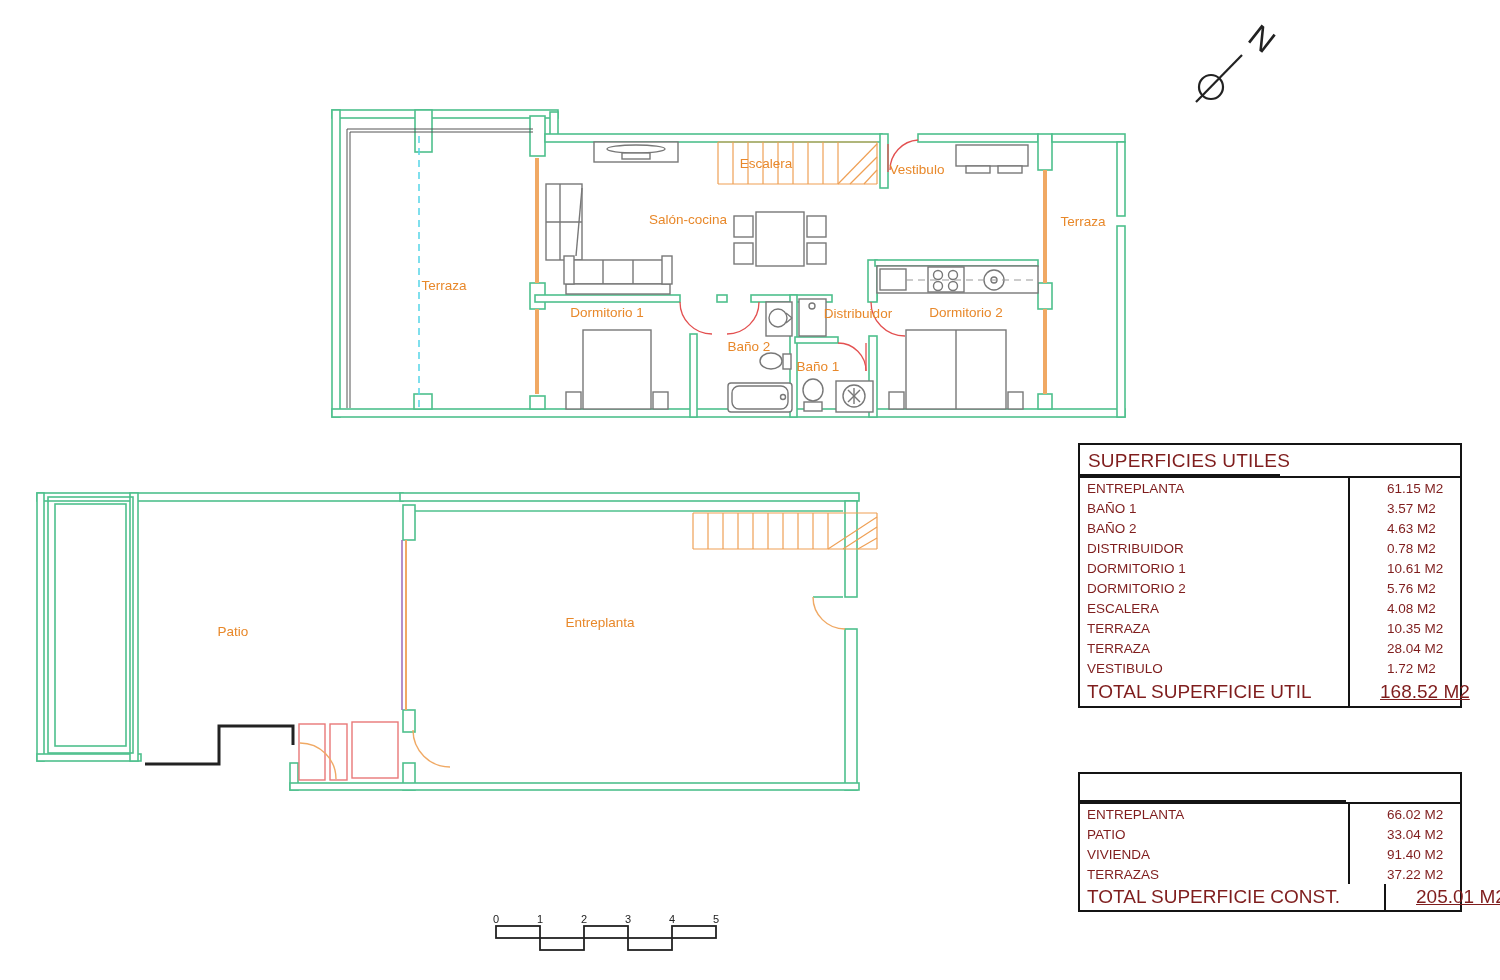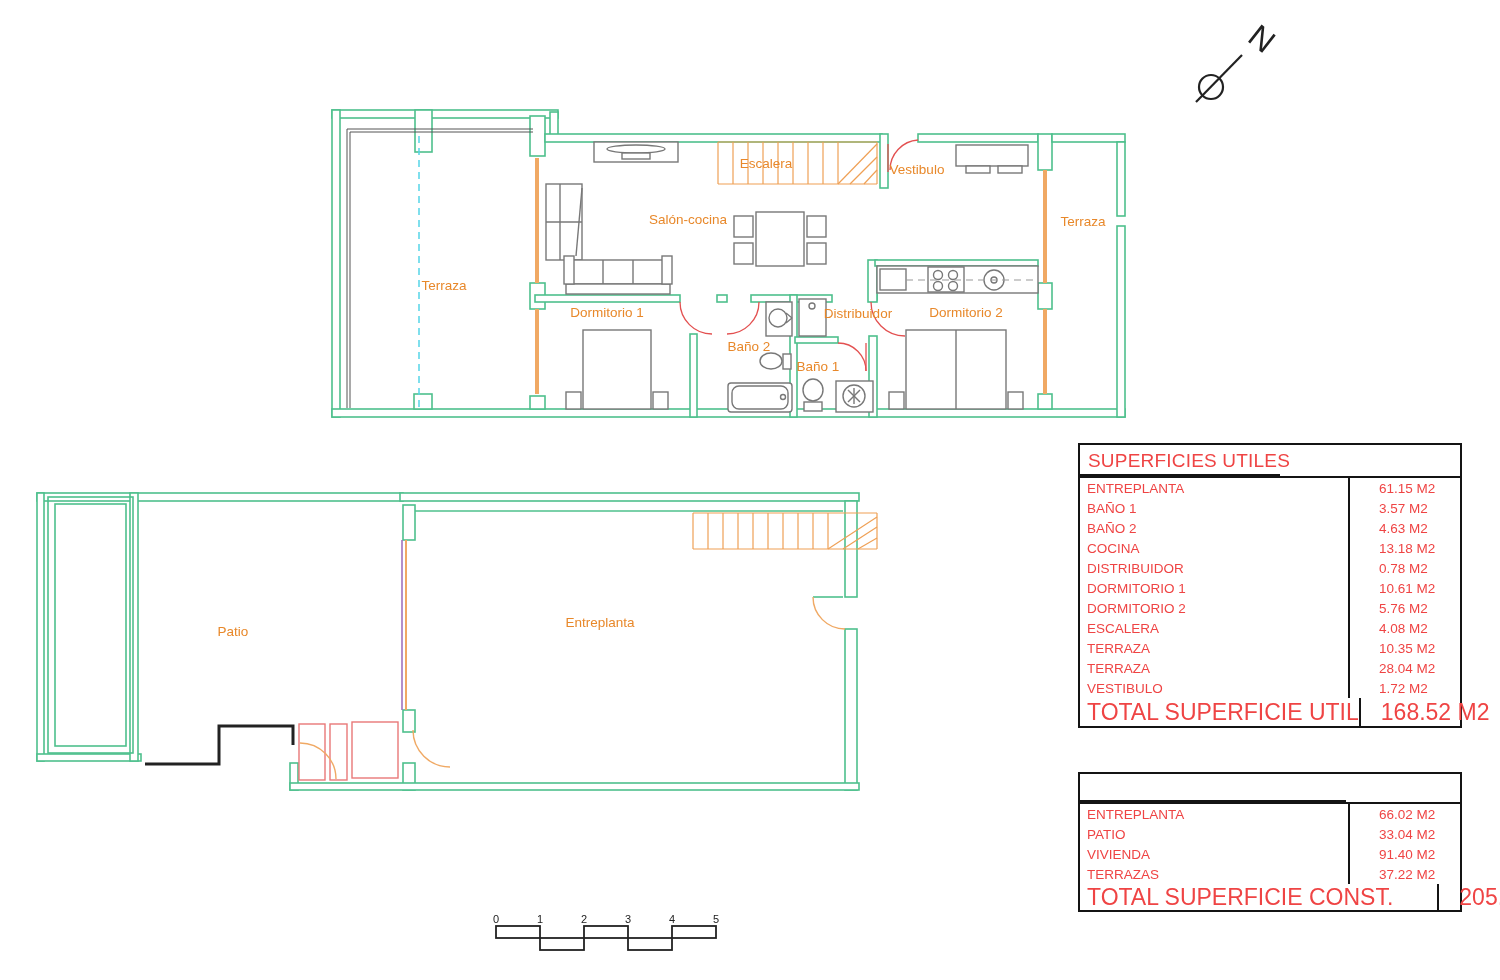--- a/index.html
+++ b/index.html
@@ -18,31 +18,31 @@
   svg .rail{fill:none;stroke:#555555;stroke-width:1;}
   svg .blk{fill:none;stroke:#222222;stroke-width:3;}
   svg .red{fill:none;stroke:#e87878;stroke-width:1.4;}
   svg .dash{stroke:#55d5e8;stroke-width:1.5;stroke-dasharray:7 5;fill:none;}
   svg .cdash{stroke:#999999;stroke-width:1;stroke-dasharray:7 5;fill:none;}
   svg .na{stroke:#222222;stroke-width:2.2;fill:none;}
   svg .sb{fill:#ffffff;stroke:#222222;stroke-width:1.8;}
   svg text.sbl{fill:#222222;font-size:11px;font-family:"Liberation Sans",sans-serif;text-anchor:middle;}
   svg text.north{fill:#222222;font-size:32px;font-family:"Liberation Sans",sans-serif;text-anchor:middle;}
 
-  .tbl{position:absolute;background:#fff;border:2px solid #141414;color:#ef4444;}
+  .tbl{position:absolute;background:#fff;border:2px solid #141414;color:#7f1d1d;}
   .tbl-head{position:relative;height:31px;display:flex;align-items:center;padding-left:8px;
             font-size:19px;letter-spacing:.2px;}
   .head-rule{position:absolute;left:0;bottom:0;border-bottom:2px solid #141414;height:0;}
   .tbl-body{border-top:2px solid #141414;}
   .trow{display:flex;height:20px;align-items:center;font-size:13.5px;}
   .trow .tlabel{flex:1;padding-left:7px;white-space:nowrap;}
   .trow .tval{width:112px;align-self:stretch;border-left:2px solid #141414;display:flex;
-              align-items:center;padding-left:29px;box-sizing:border-box;white-space:nowrap;}
-  .trow.total{height:28px;font-size:23px;}
-  .trow.total .tval{padding-left:20px;}
+              align-items:center;padding-left:37px;box-sizing:border-box;white-space:nowrap;}
+  .trow.total{height:28px;font-size:19px;}
+  .trow.total .tval{padding-left:30px;text-decoration:underline;}
   #tbl-const .trow.total{height:26px;gap:44px;}
   #tbl-const .tbl-head{height:28px;}
 </style>
 </head>
 <body>
 
 <div class="sheet">
 
   <svg class="plan" style="left:1180px;top:15px" width="130" height="110" viewBox="0 0 130 110">
     <circle class="na" cx="31" cy="72" r="12"></circle>
@@ -310,24 +310,20 @@
         </div>
       <div class="trow">
           <div class="tlabel">BAÑO 1</div>
           <div class="tval">3.57 M2</div>
         </div>
       <div class="trow">
           <div class="tlabel">BAÑO 2</div>
           <div class="tval">4.63 M2</div>
         </div>
       <div class="trow">
-          <div class="tlabel">COCINA</div>
-          <div class="tval">13.18 M2</div>
-        </div>
-      <div class="trow">
           <div class="tlabel">DISTRIBUIDOR</div>
           <div class="tval">0.78 M2</div>
         </div>
       <div class="trow">
           <div class="tlabel">DORMITORIO 1</div>
           <div class="tval">10.61 M2</div>
         </div>
       <div class="trow">
           <div class="tlabel">DORMITORIO 2</div>
           <div class="tval">5.76 M2</div>

